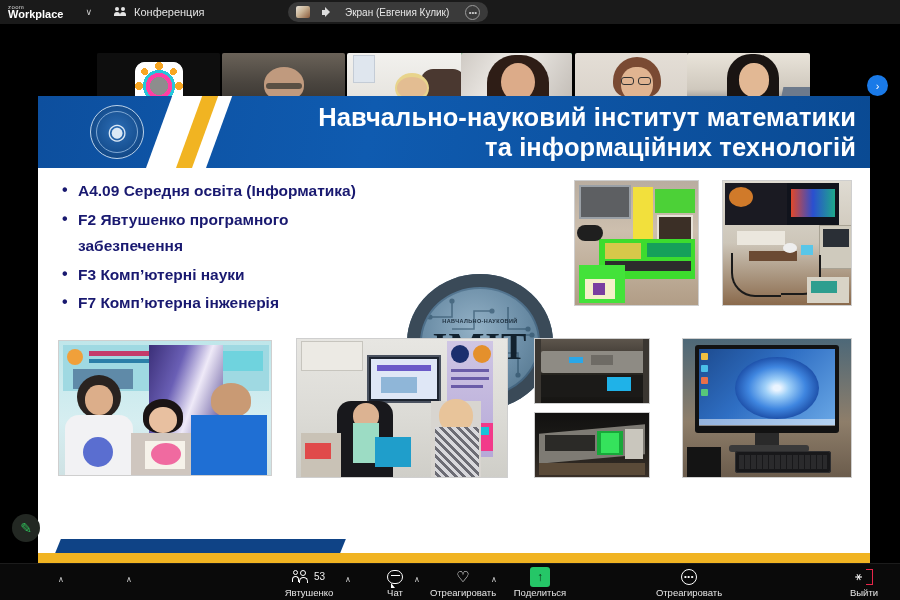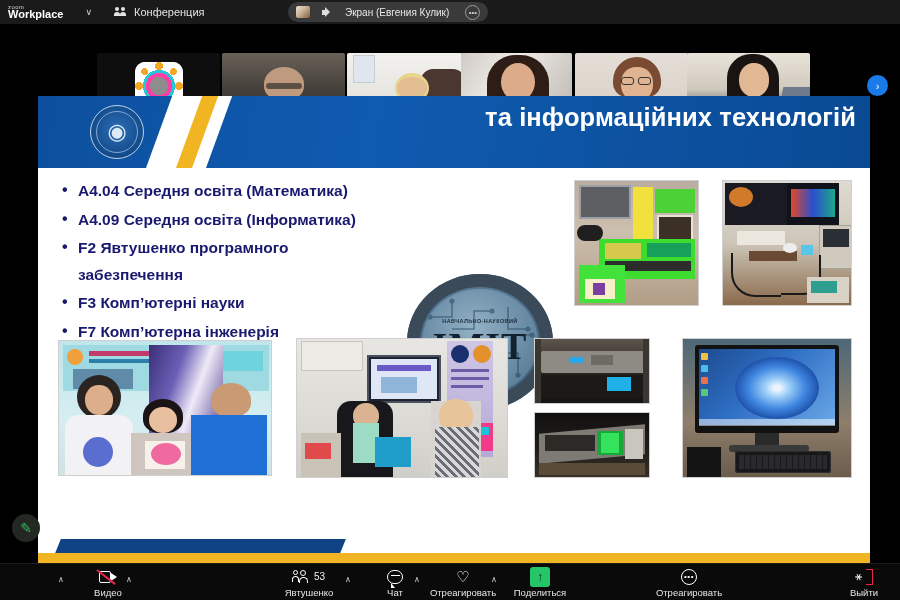--- a/index.html
+++ b/index.html
@@ -268,28 +268,28 @@
     <div class="sl-head">
       <div class="grad"></div>
       <div class="slash-w"></div>
       <div class="slash-y"></div>
       <div class="slash-w2"></div>
       <div class="crest">
         <div class="ring"></div>
         <div class="owl">◉</div>
       </div>
       <div class="sl-title">
+        <span>Навчально-науковий інститут математики</span>
         <span class="l2">та інформаційних технологій</span>
       </div>
     </div>
 
     <div class="sl-body">
 
       <ul class="bullets">
-        <li><span>A4.04 Середня освіта (Математика)</span></li>
         <li><span>A4.09 Середня освіта (Інформатика)</span></li>
         <li><span>F2 Явтушенко програмного</span><span class="cont">забезпечення</span></li>
         <li><span>F3 Комп’ютерні науки</span></li>
         <li><span>F7 Комп’ютерна інженерія</span></li>
       </ul>
 
       <div class="imit">
         <div class="disk"></div>
         <div class="inner"></div>
         <div class="circuit">
@@ -449,30 +449,20 @@
       </div>
     </div>
   </div>
 
   <div class="pencil">✎</div>
 
   <div class="toolbar">
 
     <div class="car" style="left:58px;">∧</div>
 
-    <div class="ti" style="left:73px;">
-      <div class="gx">
-        <span class="cam">
-            <span class="bx"></span>
-            <span class="tr"></span>
-            <span class="slash2"></span>
-          </span>
-      </div>
-      <div class="lb">Видео</div>
-    </div>
     <div class="car" style="left:126px;">∧</div>
 
     <div class="ti" style="left:274px;">
       <div class="gx">
         <span class="ppl2">
             <b class="ha"></b>
             <b class="hb"></b>
             <b class="ba"></b>
             <b class="bb"></b>
           </span>

